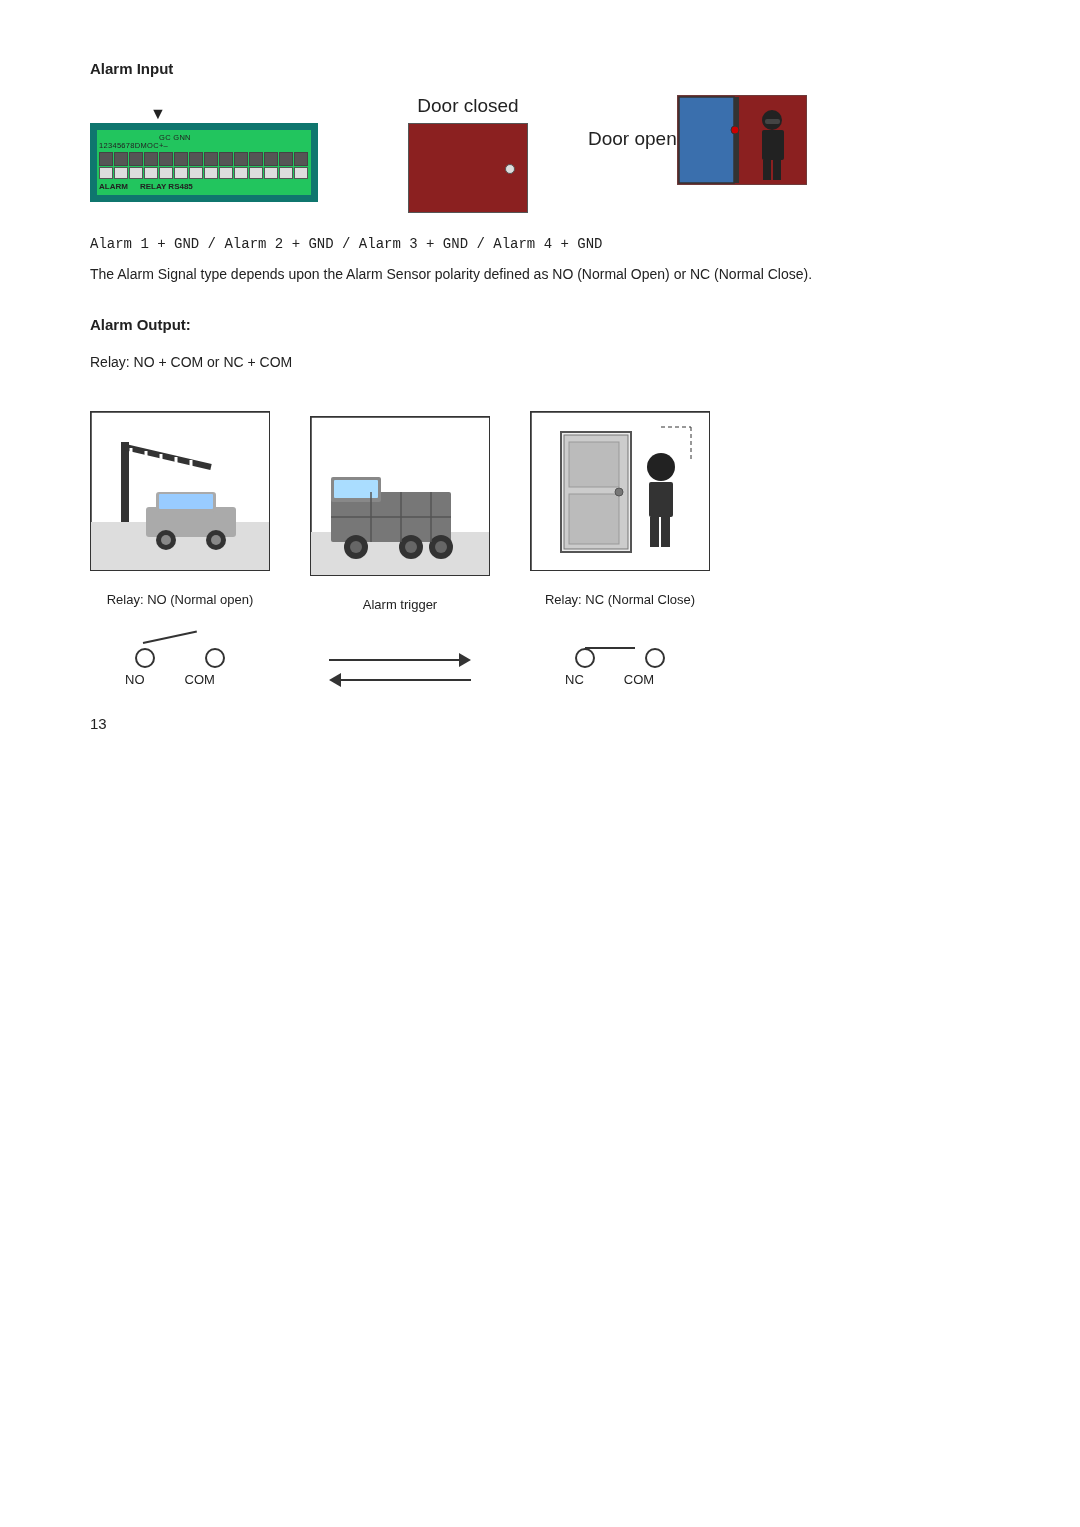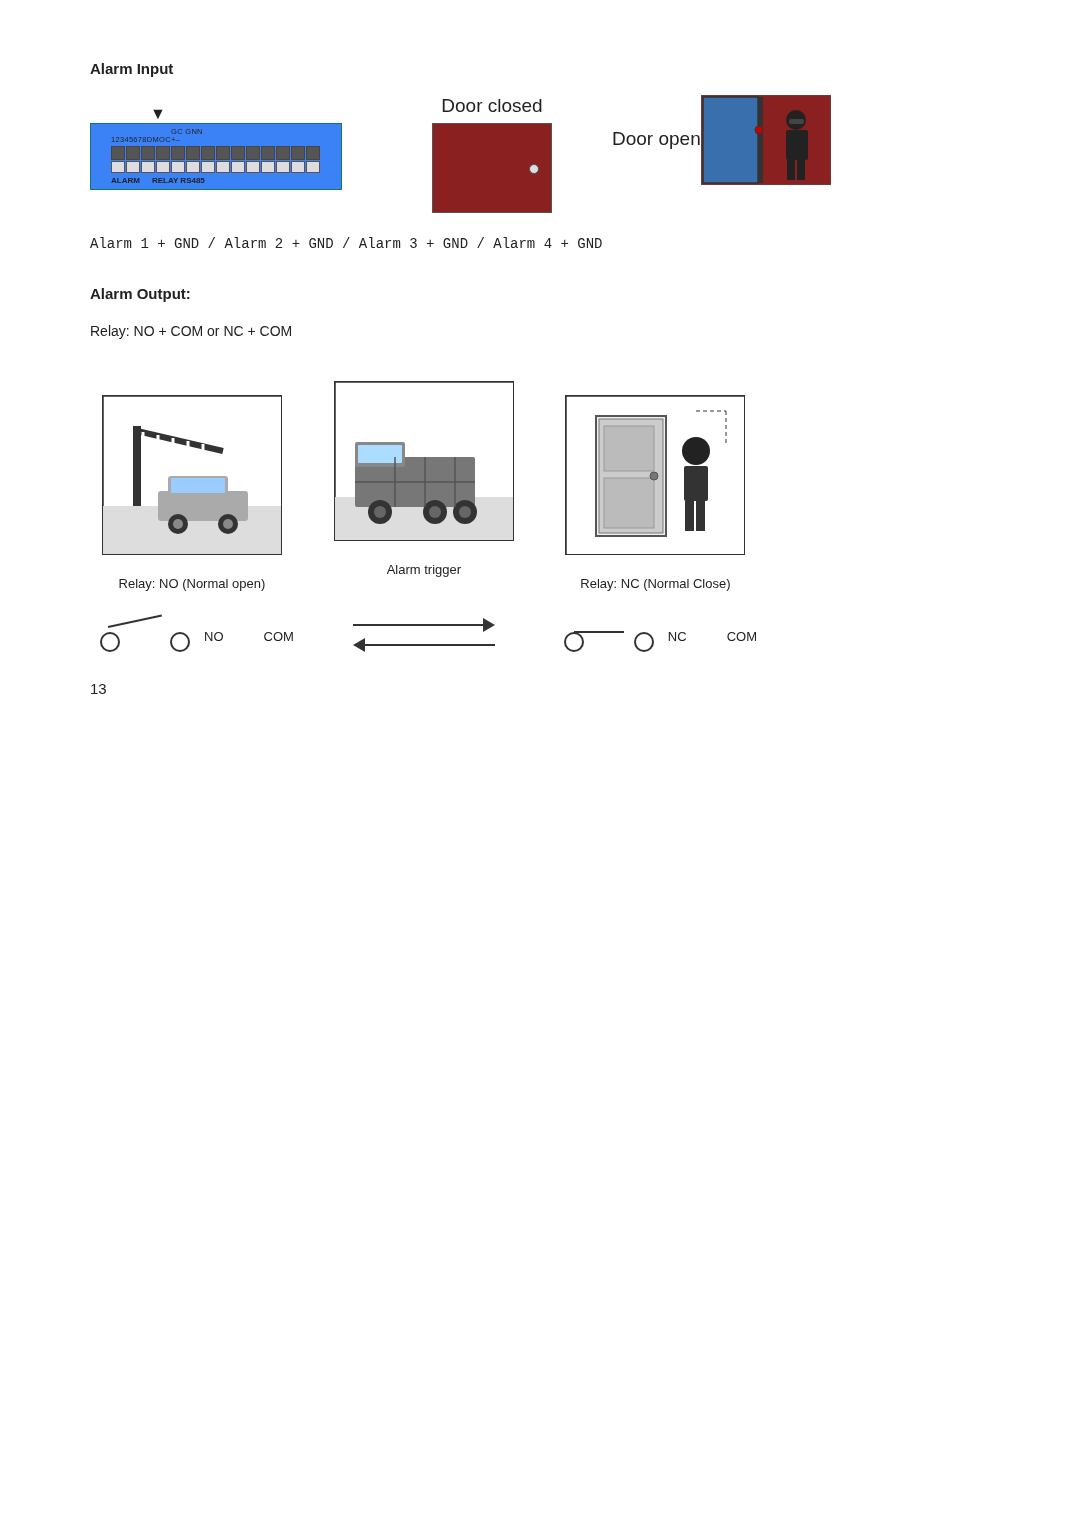--- a/index.html
+++ b/index.html
@@ -91,22 +91,21 @@
     }
 
     .scenario-label {
       font-size: 13px;
       text-align: center;
     }
 
     
     .relay-diagram {
       display: flex;
-      flex-direction: row;
-      align-items: center;
+      flex-direction: column;
       gap: 4px;
       margin-top: 10px;
     }
 
     .relay-terminal-circle {
       width: 20px;
       height: 20px;
       border-radius: 50%;
       border: 2px solid #333;
       background: #fff;
@@ -118,23 +117,23 @@
       font-size: 13px;
     }
 
     .page-number {
       margin-top: 28px;
       font-size: 15px;
     }
 
     
     .terminal-board {
-      border: 1px solid #0f766e;
-      padding: 4px 20px;
-      background: #3b82f6;
+      border: 7px solid #0f766e;
+      padding: 4px 2px;
+      background: #22c55e;
       display: inline-block;
       position: relative;
     }
 
     .tb-text-labels {
       font-size: 7.5px;
       line-height: 1.1;
       margin-bottom: 1px;
       letter-spacing: 0.3px;
     }
@@ -264,20 +263,21 @@
             <rect x="85" y="35" width="22" height="30" fill="#222" rx="2"></rect>
 
             <rect x="86" y="65" width="8" height="20" fill="#222"></rect>
             <rect x="96" y="65" width="8" height="20" fill="#222"></rect>
           </svg>
         </div>
       </div>
     </div>
 
     <div class="text-block" style="margin-top:10px;font-family:Liberation Mono, monospace;">Alarm 1 + GND / Alarm 2 + GND / Alarm 3 + GND / Alarm 4 + GND</div>
+    <div class="text-block">The Alarm Signal type depends upon the Alarm Sensor polarity defined as NO (Normal Open) or NC (Normal Close).</div>
   </div>
 
   <div class="alarm-output-section">
     <div class="section-title">Alarm Output:</div>
     <div class="text-block">Relay: NO + COM or NC + COM</div>
   </div>
 
   <div class="images-row">
 
     <div class="scenario-block">

